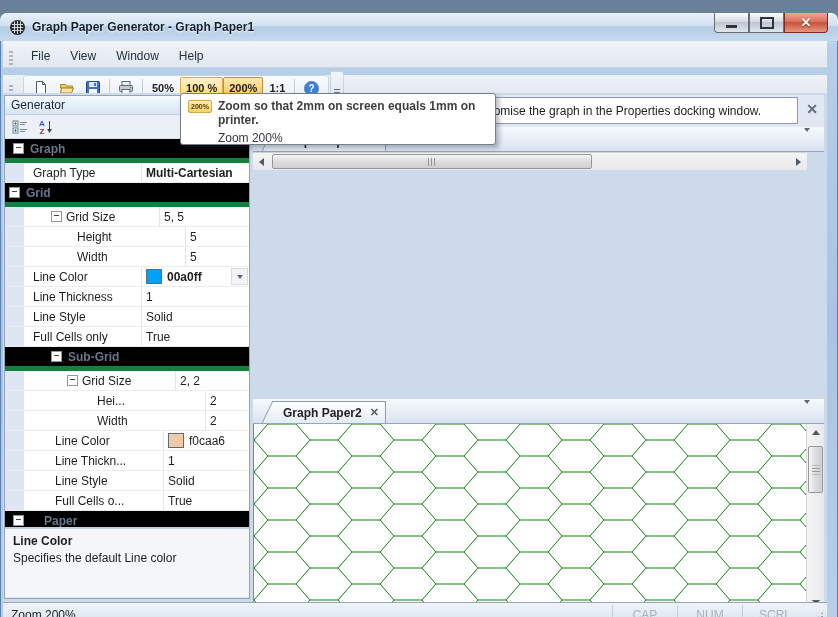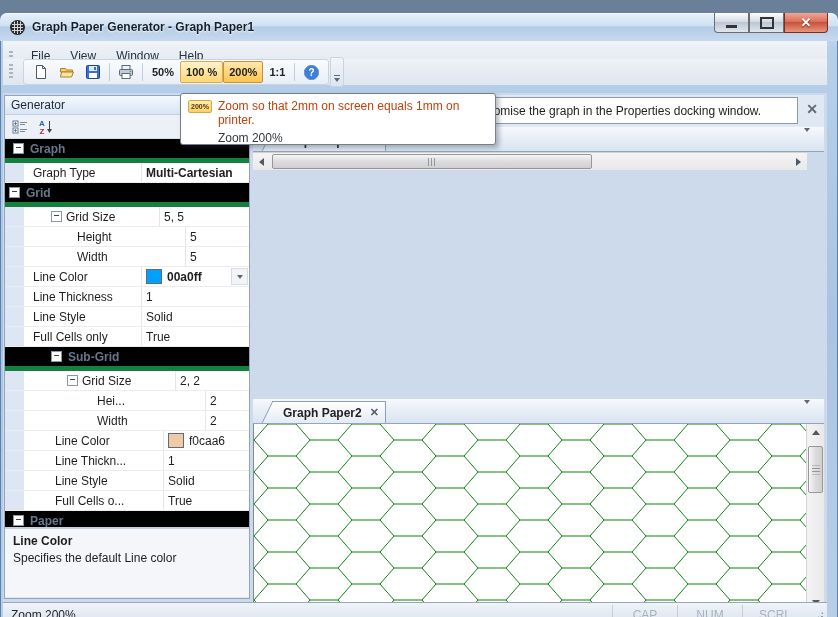--- a/index.html
+++ b/index.html
@@ -19,21 +19,21 @@
   .win-btn.close{width:42px;border-radius:0 0 4px 0;background:linear-gradient(180deg,#f0a696,#d9705c 45%,#c8523c 50%,#e8967e);border-color:#7c2d1e;}
   .glyph-min{width:11px;height:3px;background:#333;margin-top:8px;}
   .glyph-max{width:10px;height:8px;border:2px solid #333;}
   .glyph-close{color:#fff;font-weight:bold;font-size:13px;text-shadow:0 1px 1px #7a2a1a;}
   
   .menubar{position:absolute;left:3px;right:11px;top:28px;height:26px;display:flex;align-items:flex-end;
     background:linear-gradient(180deg,#f0f3f8,#e2e8f0);border-bottom:1px solid #ccd4df;}
   .grip{width:4px;height:16px;margin:0 8px 0 6px;
     background:repeating-linear-gradient(180deg,#aab6c4 0 2px,transparent 2px 4px);}
   .menu-item{padding:4px 10px;color:#24313f;cursor:default;}
-  .toolbar{position:absolute;left:3px;right:11px;top:46px;height:26px;display:flex;align-items:center;
+  .toolbar{position:absolute;left:3px;right:11px;top:62px;height:26px;display:flex;align-items:flex-end;
     background:linear-gradient(180deg,#eef2f7,#dfe6ef);}
   .tb-strip{display:flex;align-items:center;height:24px;margin-left:2px;padding:0 4px;
     background:linear-gradient(180deg,#fafcfe,#e8eef6);border:1px solid #c9d4e2;border-radius:3px;}
   .tb-btn{width:24px;height:22px;display:flex;align-items:center;justify-content:center;border:1px solid transparent;border-radius:2px;}
   .tb-sep{width:1px;height:18px;background:#c2cddb;margin:0 3px;}
   .tb-zoom{height:20px;padding:0 5px;display:flex;align-items:center;font-size:11px;font-weight:bold;color:#222;border:1px solid transparent;border-radius:2px;}
   .tb-zoom.checked{background:linear-gradient(180deg,#fff2cc,#ffd876);border-color:#dba94e;}
   .tb-zoom.hot{background:linear-gradient(180deg,#ffe9ad,#fec44f);border-color:#c6913a;}
   .tb-overflow{width:12px;height:24px;display:flex;flex-direction:column;align-items:center;justify-content:flex-end;padding-bottom:4px;margin-left:1px;
     background:linear-gradient(180deg,#f2f6fa,#dde5ef);border:1px solid #c9d4e2;border-radius:0 3px 3px 0;}
@@ -104,21 +104,21 @@
   .status-zoom{padding-left:8px;color:#20272e;}
   .locks{position:absolute;right:20px;top:0;bottom:0;display:flex;align-items:center;}
   .lock{width:32px;text-align:center;color:#a8b2bf;border-left:1px solid #c3cedb;padding:3px 16px;}
   .grip-resize{position:absolute;right:3px;bottom:3px;width:12px;height:12px;
     background-image:radial-gradient(circle,#8b99aa 1px,transparent 1.2px);background-size:4px 4px;background-position:bottom right;
     clip-path:polygon(100% 0,100% 100%,0 100%);}
   
   .tooltip{position:absolute;left:180px;top:80px;width:300px;height:40px;background:#fff;border:1px solid #777f88;border-radius:3px;
     box-shadow:3px 3px 5px rgba(40,50,70,.35);z-index:50;display:flex;align-items:flex-start;padding:5px 7px;gap:6px;}
   .tt-icon{flex:none;font-size:7px;font-weight:bold;color:#4a3a10;background:linear-gradient(180deg,#ffedb4,#fdd066);border:1px solid #d8a93f;border-radius:2px;padding:2px 2px;margin-top:1px;}
-  .tt-line1{font-weight:normal;color:#c2410c;}
+  .tt-line1{font-weight:bold;color:#404040;}
   .tt-line2{margin-top:4px;color:#32383f;}
 </style>
 </head>
 <body>
 
 <div id="window">
 
   <div class="titlebar">
     <span class="app-icon">
       <svg width="17" height="17" viewBox="0 0 17 17">
@@ -382,21 +382,21 @@
           <div class="pg-row">
             <div class="pg-gutter"></div>
             <div class="pg-name" style="padding-left: 31px;">
               <span>Full Cells o...</span>
             </div>
             <div class="pg-val">
               <span>True</span>
             </div>
           </div>
           <div class="pg-row pg-cat">
-            <div style="display: flex; align-items: center; gap: 6px; padding-left: 8px; flex: 1 1 0%;">
+            <div style="display: flex; align-items: center; gap: 20px; padding-left: 8px; flex: 1 1 0%;">
               <span class="exp"></span>
               <span class="pg-label">Paper</span>
             </div>
           </div>
           <div class="pg-row">
             <div class="pg-gutter"></div>
             <div class="pg-name" style="padding-left: 9px;">
               <span>Background C...</span>
             </div>
             <div class="pg-val">

